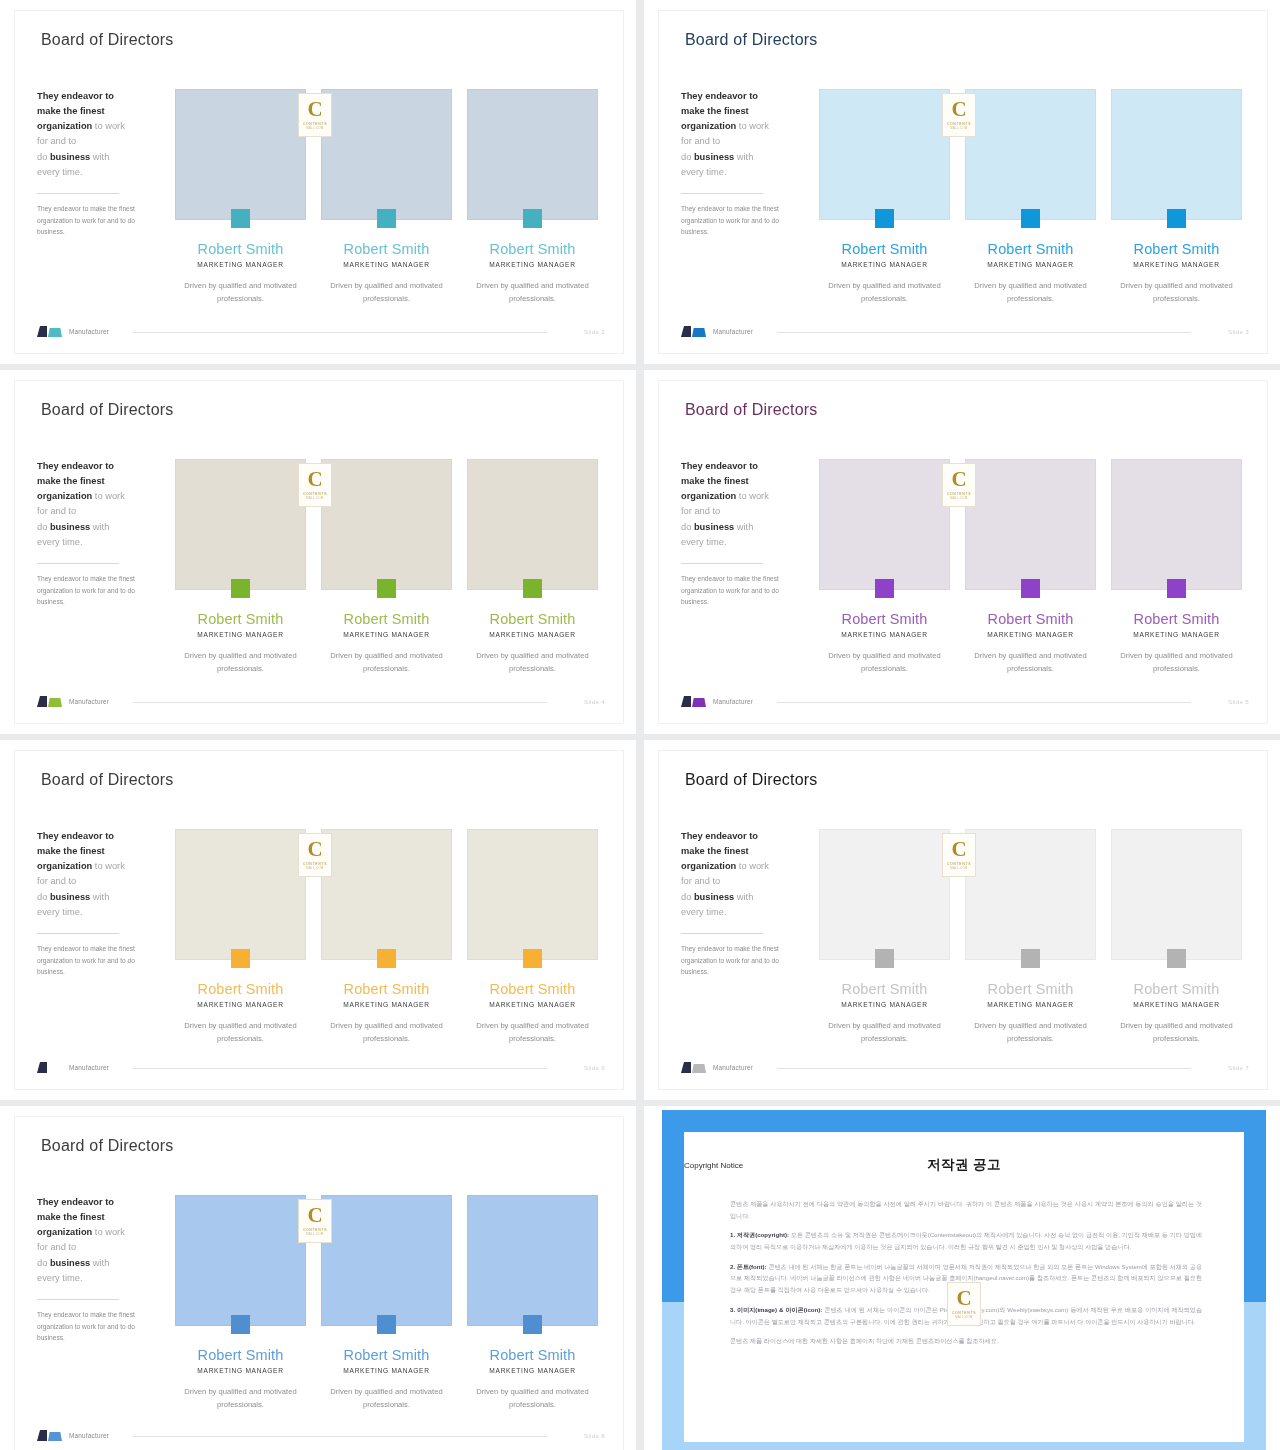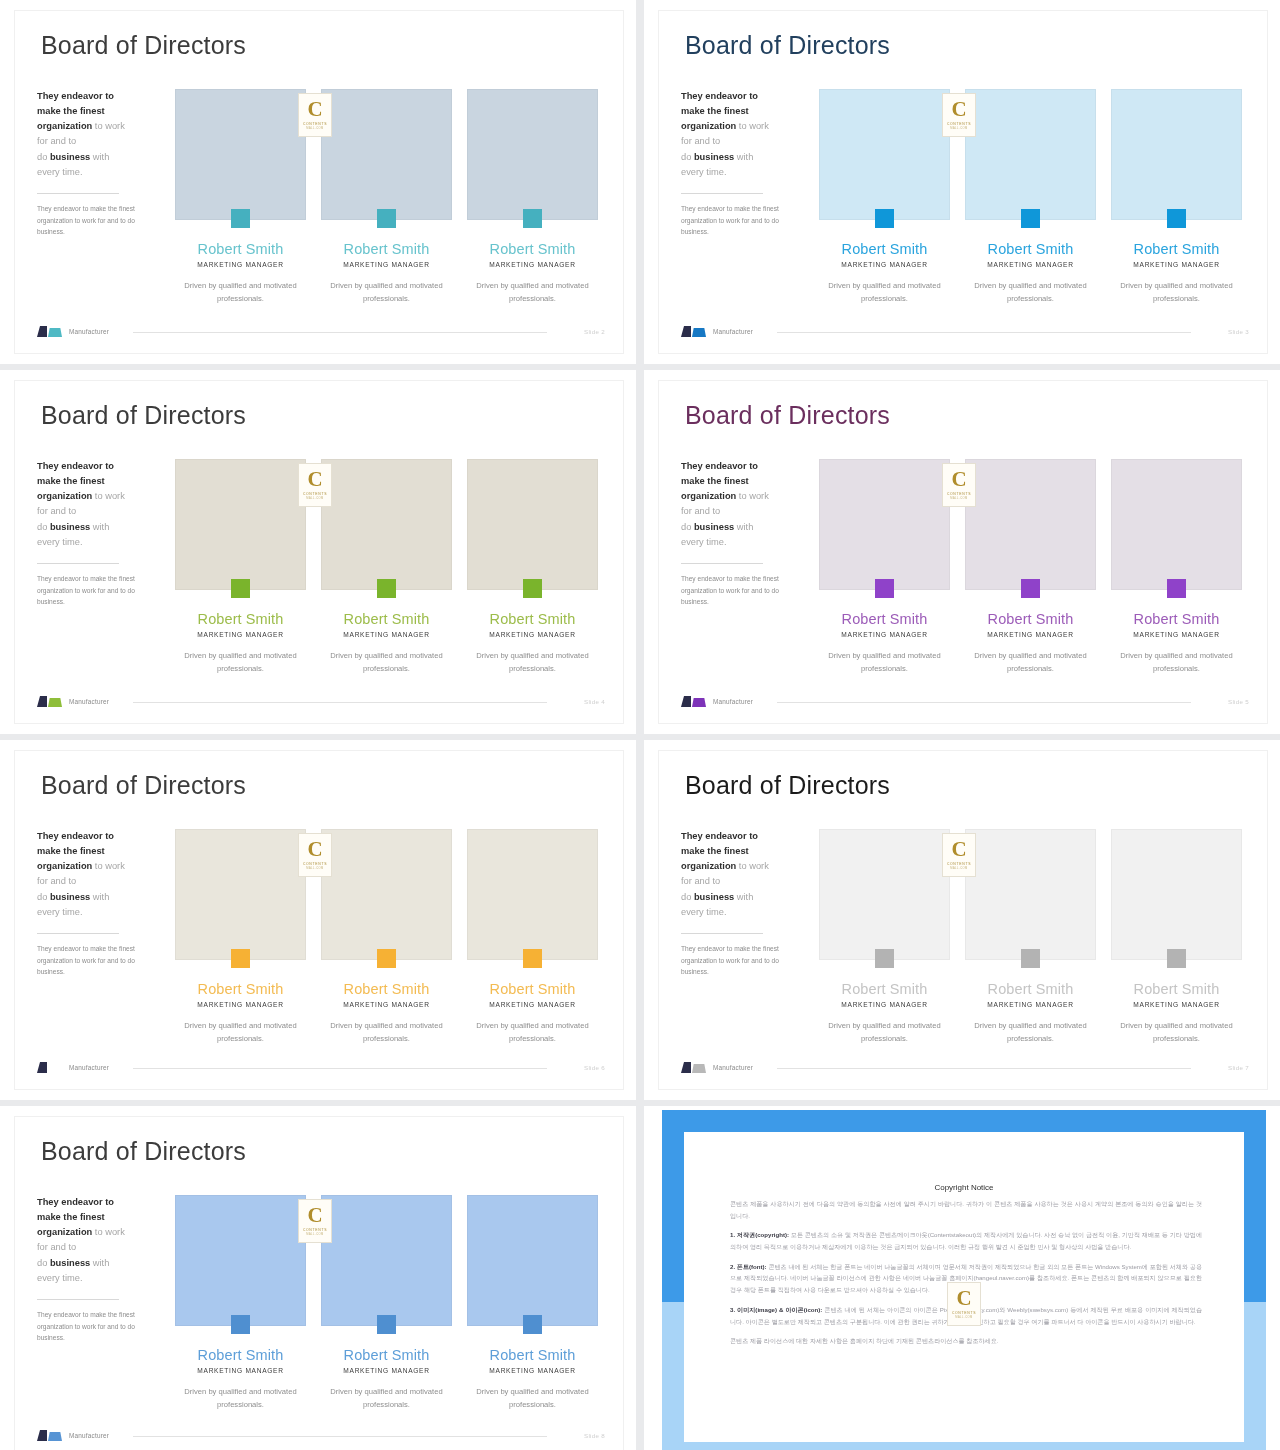--- a/index.html
+++ b/index.html
@@ -26,21 +26,21 @@
   .inner {
     position: absolute;
     left: 14px; top: 10px; right: 12px; bottom: 10px;
     background: #ffffff;
     border: 1px solid #f0f0f0;
   }
   
   .s-title {
     position: absolute;
     left: 26px; top: 20px;
-    font-size: 25px;
+    font-size: 16px;
     font-weight: 400;
     letter-spacing: 0.2px;
     color: #3c3c3c;
     white-space: nowrap;
   }
   
   .lead {
     position: absolute;
     left: 22px; top: 78px;
     width: 128px;
@@ -169,22 +169,21 @@
     left: 22px; top: 22px; right: 22px; bottom: 22px;
     background: #ffffff;
   }
   .c-title {
     position: absolute; left: 0; right: 0; top: 24px;
     text-align: center;
     font-size: 13.5px; font-weight: 700; color: #1b1b1b;
     letter-spacing: 0.4px;
   }
   .c-sub {
-    position: absolute; left: 0; right: 0; top: 51px;
-    text-align: center;
+    position: absolute; left: 0; right: 0; top: 29px;
     font-size: 8px; color: #2e2e2e;
   }
   .c-body {
     position: absolute;
     left: 46px; right: 42px; top: 66px;
     font-size: 6.1px;
     line-height: 1.92;
     color: #9a9aa2;
     text-align: justify;
   }
@@ -526,20 +525,21 @@
           <div class="fline"></div>
           <div class="fslide">Slide 8</div>
         </div>
       </div>
     </div>
     <div class="cslide">
       <div class="cframe">
         <div class="cband-top" style="background: rgb(61, 154, 232);"></div>
         <div class="cband-bot" style="background: rgb(168, 212, 247);"></div>
         <div class="cpaper">
+          <div class="c-title">저작권 공고</div>
           <div class="c-sub">Copyright Notice</div>
           <div class="c-body">
             <p>콘텐츠 제품을 사용하시기 전에 다음의 약관에 동의함을 사전에 알려 주시기 바랍니다. 귀하가 이 콘텐츠 제품을 사용하는 것은 사용시 계약의 본조에 동의와 승인을 알리는 것입니다.</p>
             <p><b>1. 저작권(copyright): </b>모든 콘텐츠의 소유 및 저작권은 콘텐츠메이크아웃(Contentstakeout)의 제작사에게 있습니다. 사전 승낙 없이 금전적 이윤, 기만적 재배포 등 기타 방법에 의하여 영리 목적으로 이용하거나 제삼자에게 이용하는 것은 금지되어 있습니다. 이러한 규정 행위 발견 시 준엄한 민사 및 형사상의 사법을 받습니다.</p>
             <p><b>2. 폰트(font): </b>콘텐츠 내에 된 서체는 한글 폰트는 네이버 나눔글꼴의 서체이며 영문서체 저작권이 제작되었으나 한글 외의 모든 폰트는 Windows System에 포함된 서체와 공용으로 제작되었습니다. 네이버 나눔글꼴 라이선스에 관한 사항은 네이버 나눔글꼴 홈페이지(hangeul.naver.com)를 참조하세요. 폰트는 콘텐츠의 함께 배포되지 않으므로 필요한 경우 해당 폰트를 직접하여 사용 다운로드 받으셔야 사용하실 수 있습니다.</p>
             <p><b>3. 이미지(image) &amp; 아이콘(icon): </b>콘텐츠 내에 된 서체는 아이콘의 아이콘은 Pixabay(pixabay.com)와 Weebly(swebsys.com) 등에서 제작된 무료 배포용 이미지에 제작되었습니다. 아이콘은 별도로만 제작되고 콘텐츠의 구분됩니다. 이에 관한 권리는 귀하가 별도로 확인하고 필요할 경우 여기를 파트너서 다 아이콘을 반드시이 사용하시기 바랍니다.</p>
             <p>콘텐츠 제품 라이선스에 대한 자세한 사항은 홈페이지 하단에 기재된 콘텐츠라이선스를 참조하세요.</p>
           </div>
           <div class="c-wm">
             <div class="wm-c">C</div>

